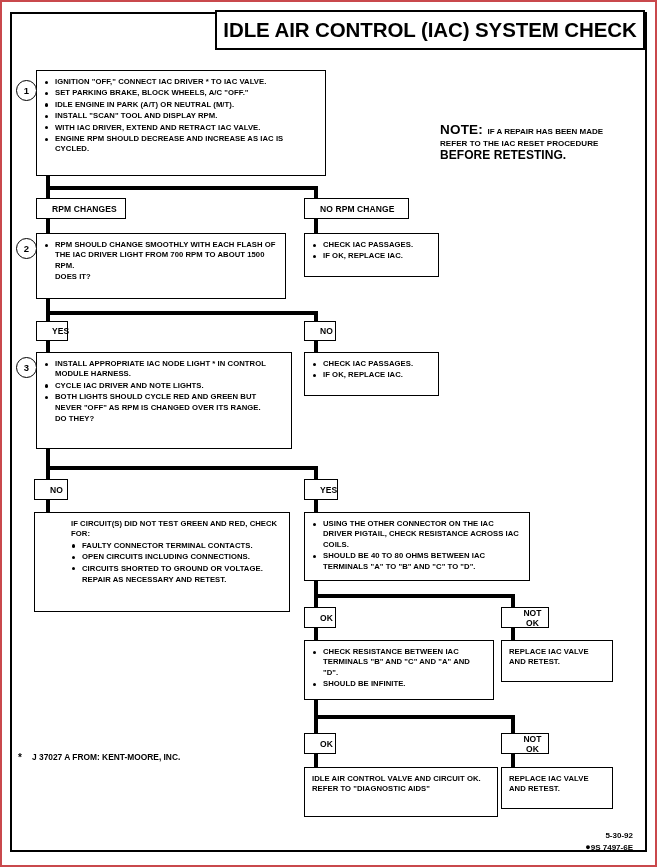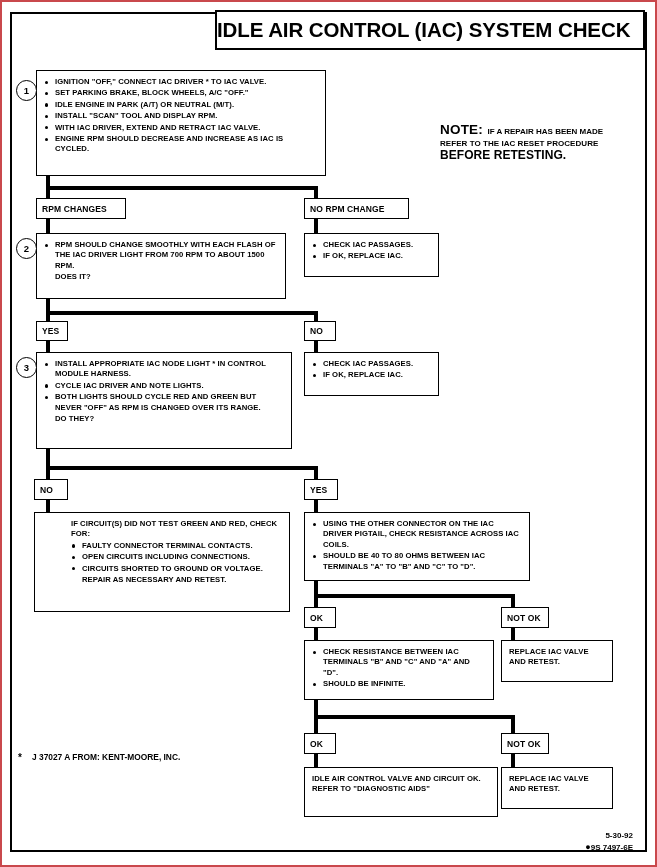--- a/index.html
+++ b/index.html
@@ -43,43 +43,44 @@
     background:#fff;
     color:#000;
     z-index:5;
   }
   .tagbox{
     position:absolute;
     box-sizing:border-box;
     border:1.6px solid #000;
     background:#fff;
     display:flex;align-items:center;
-    padding-left:5px;
+    padding-left:15px;
     font-size:8.5px;
     font-weight:bold;
     letter-spacing:.1px;
     z-index:6;
+    text-align:center;
   }
   .lines{
     position:absolute;
     background:#000;
     z-index:2;
   }
   .vline{width:4px;}
   .hline{height:4px;}
 
   
   #title-box{
     position:absolute;
     left:215px;top:10px;
     width:430px;height:40px;
     box-sizing:border-box;
     border:2px solid #000;
     background:#fff;
-    display:flex;align-items:center;
+    display:flex;align-items:center;justify-content:center;
     z-index:20;
   }
   #title-text{
     font-size:20.5px;
     font-weight:bold;
     letter-spacing:-0.1px;
     white-space:nowrap;
   }
 
   

